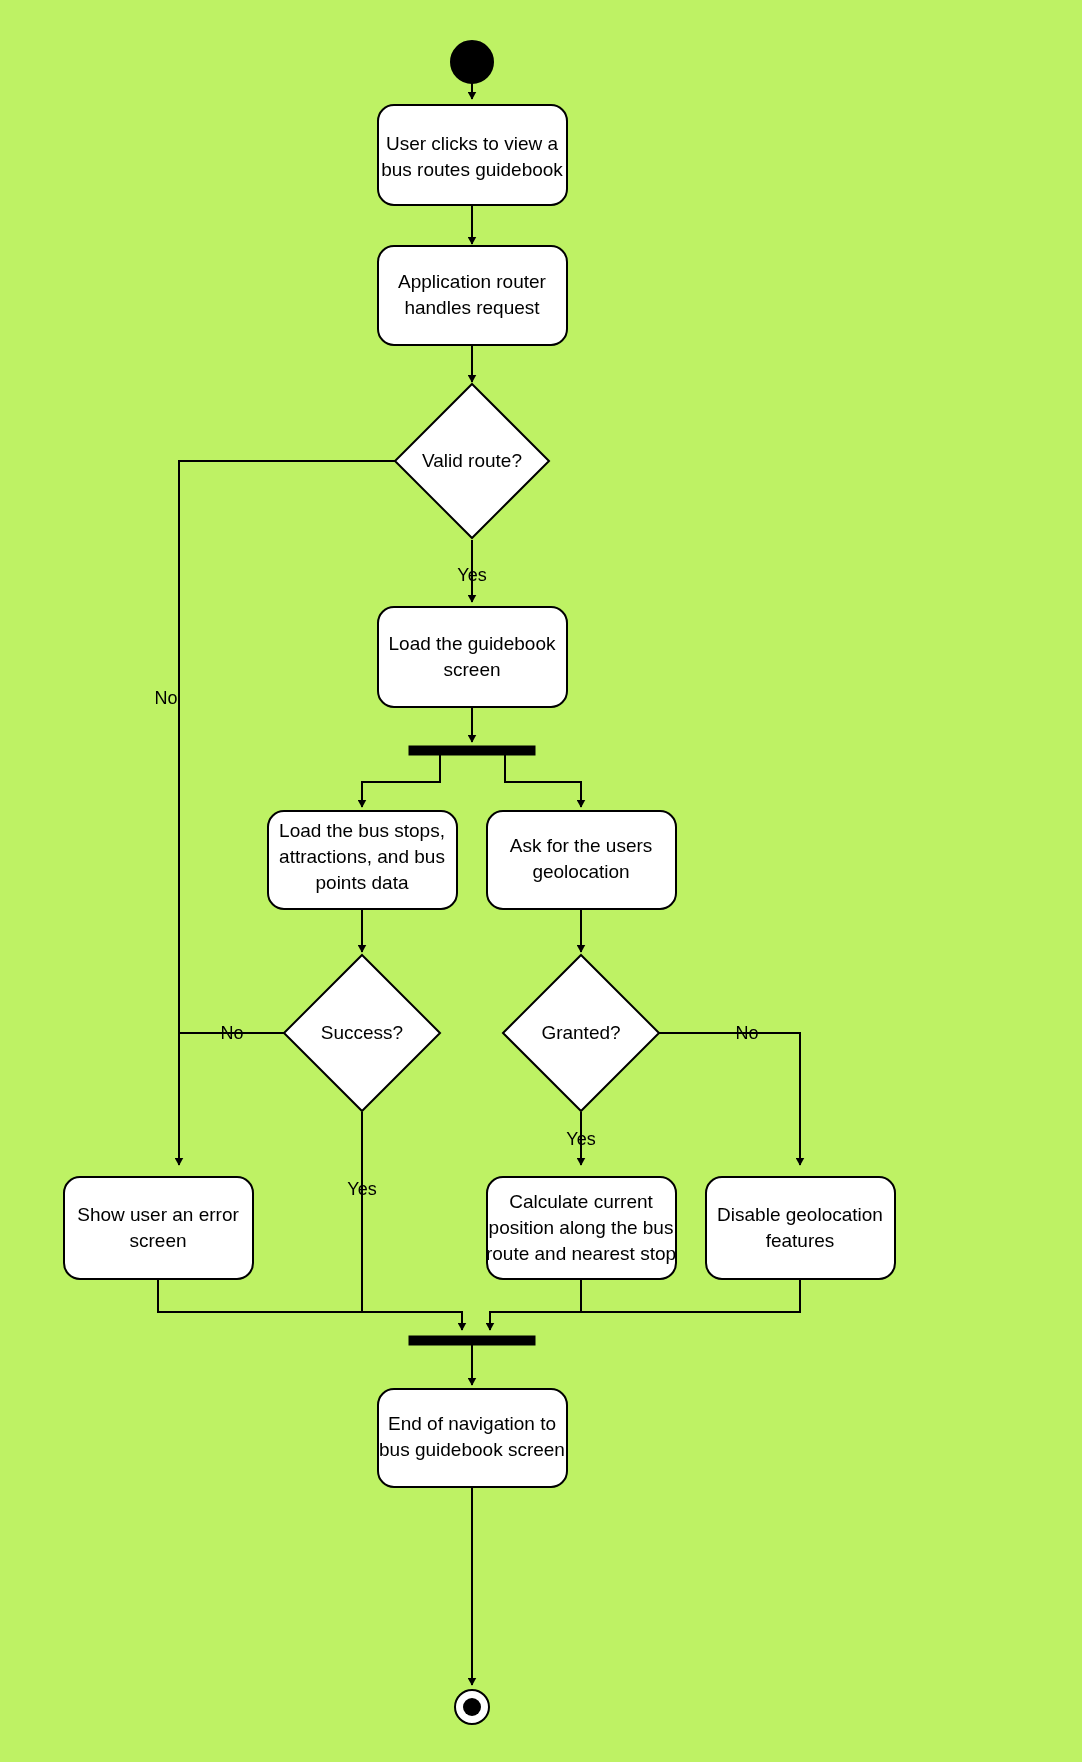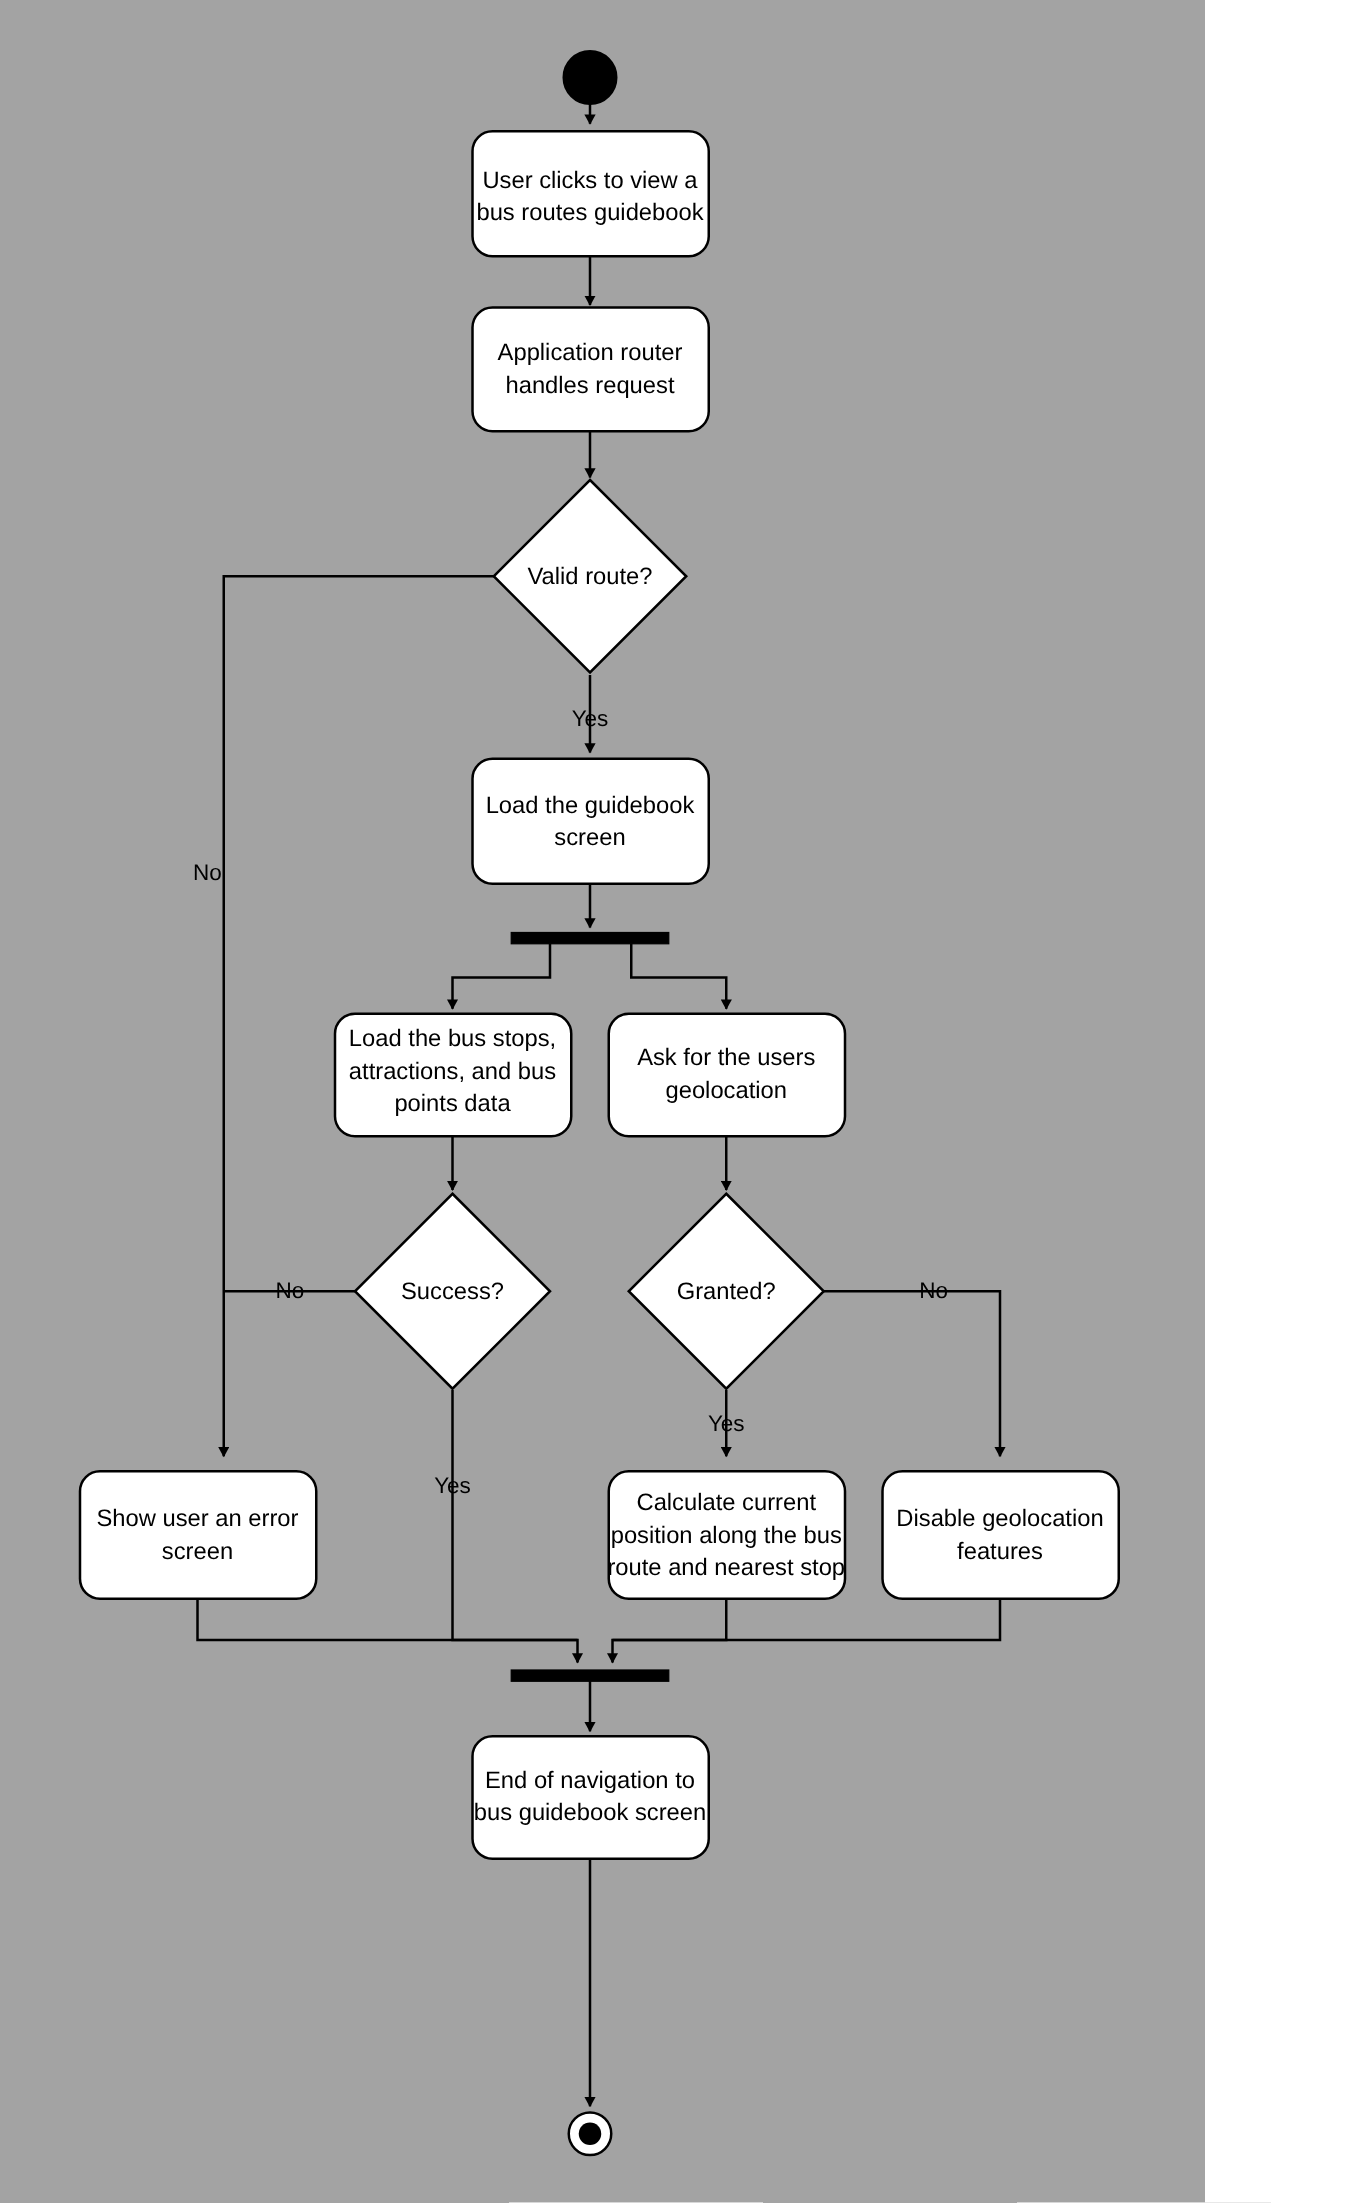--- a/index.html
+++ b/index.html
@@ -2,23 +2,23 @@
 <html><head>
 <meta charset="utf-8">
 <style>
   html, body {
     margin: 0;
     padding: 0;
     background: #ffffff;
   }
   #canvas {
     position: relative;
-    width: 964px;
+    width: 1082px;
     height: 1762px;
-    background: #a3a3a3;
+    background: #bef264;
     font-family: "Liberation Sans", sans-serif;
   }
   svg.diagram {
     display: block;
     width: 1082px;
     height: 1762px;
   }
   .node-shape {
     fill: #ffffff;
     stroke: #000000;

